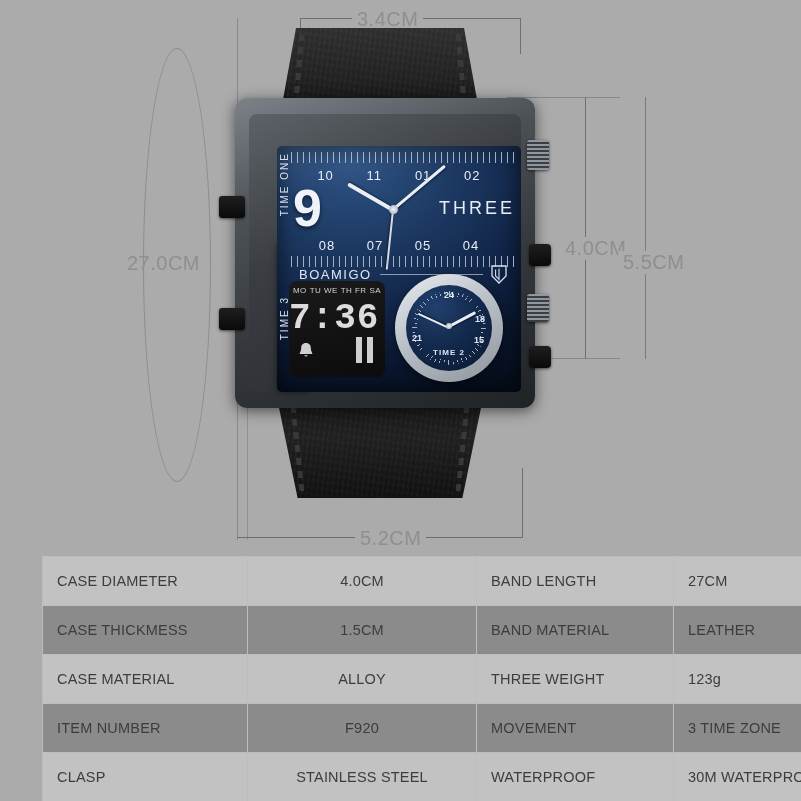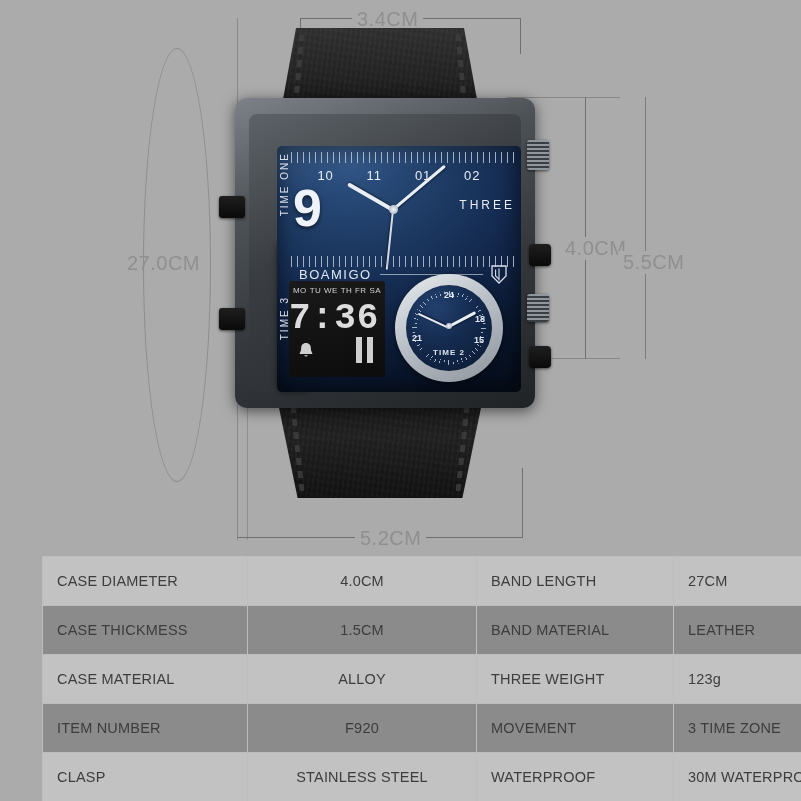--- a/index.html
+++ b/index.html
@@ -95,42 +95,42 @@
     background:repeating-linear-gradient(90deg,#b9c6d8 0 1px,transparent 1px 6px);
     opacity:.85;}
   .numrow{position:absolute;left:0;right:0;display:flex;justify-content:space-around;
     color:#e8eef6;font-size:13px;letter-spacing:1px;}
   .bignine{
     position:absolute;left:16px;top:32px;color:#eef3fa;
     font-size:52px;font-weight:700;font-family:"Liberation Sans",sans-serif;
     text-shadow:0 2px 4px rgba(0,0,0,.6);
   }
   .threelbl{
-    position:absolute;right:6px;top:52px;color:#e6edf6;font-size:12px;
+    position:absolute;right:6px;top:52px;color:#e6edf6;font-size:18px;
     letter-spacing:3px;
   }
   .brandrow{
     position:absolute;left:22px;right:14px;top:120px;height:16px;
     display:flex;align-items:center;gap:8px;
   }
   .brandrow .bname{color:#dfe7f2;font-size:13px;letter-spacing:1.5px;}
   .brandrow .bline{flex:1;height:1px;background:#aab8cc;opacity:.8;}
   .shield{width:16px;height:19px;}
 
   
   .hand{position:absolute;background:#e9eef5;transform-origin:0% 50%;border-radius:2px;
     box-shadow:0 1px 2px rgba(0,0,0,.5);}
   .pivot{position:absolute;width:9px;height:9px;border-radius:50%;
     background:radial-gradient(circle,#f2f5f9,#9aa6b5);}
 
   
   #lcd{
     position:absolute;left:12px;top:135px;width:96px;height:96px;
     background:linear-gradient(170deg,#1a1a1a,#0c0c0c);
-    border-radius:3px;overflow:hidden;
+    border-radius:8px;overflow:hidden;
   }
   .lcdday{position:absolute;top:5px;left:4px;right:4px;color:#d2d2d2;
     font-size:8px;letter-spacing:.4px;font-family:"Liberation Sans",sans-serif;
     display:flex;justify-content:space-between;}
   .lcdtime{position:absolute;top:17px;left:0;right:6px;text-align:right;
     color:#dcdcdc;font-size:36px;font-weight:700;letter-spacing:1px;
     font-family:"Liberation Mono",monospace;}
   .bell{position:absolute;left:8px;bottom:18px;width:18px;height:18px;}
   .bars{position:absolute;right:12px;bottom:14px;display:flex;gap:5px;}
   .bars i{display:block;width:6px;height:26px;background:#cfcfcf;}
@@ -265,20 +265,26 @@
           </div>
 
           <div class="bignine">9</div>
           <div class="threelbl">THREE</div>
 
           <div class="hand" style="left:116px;top:62px;width:52px;height:4px;transform:rotate(-150deg);"></div>
           <div class="hand" style="left:116px;top:62px;width:68px;height:3px;transform:rotate(-40deg);"></div>
           <div class="hand" style="left:116px;top:63px;width:60px;height:2px;transform:rotate(96deg);opacity:.9;"></div>
           <div class="pivot" style="left:112px;top:59px;"></div>
 
+          <div class="numrow" style="top:92px;padding:0 26px;">
+            <span>08</span>
+            <span>07</span>
+            <span>05</span>
+            <span>04</span>
+          </div>
           <div class="tickrow" style="top:110px;"></div>
 
           <div class="brandrow">
             <span class="bname">BOAMIGO</span>
             <span class="bline"></span>
             <svg class="shield" viewBox="0 0 16 19">
               <path d="M1 1 H15 V11 L8 18 L1 11 Z" fill="none" stroke="#d9e2ee" stroke-width="1.3"></path>
               <path d="M8 3.5 V15.5" stroke="#d9e2ee" stroke-width="1.1"></path>
               <path d="M4.6 4.6 L4.6 11 L8 14.2" stroke="#d9e2ee" stroke-width="1.1" fill="none"></path>
             </svg>

